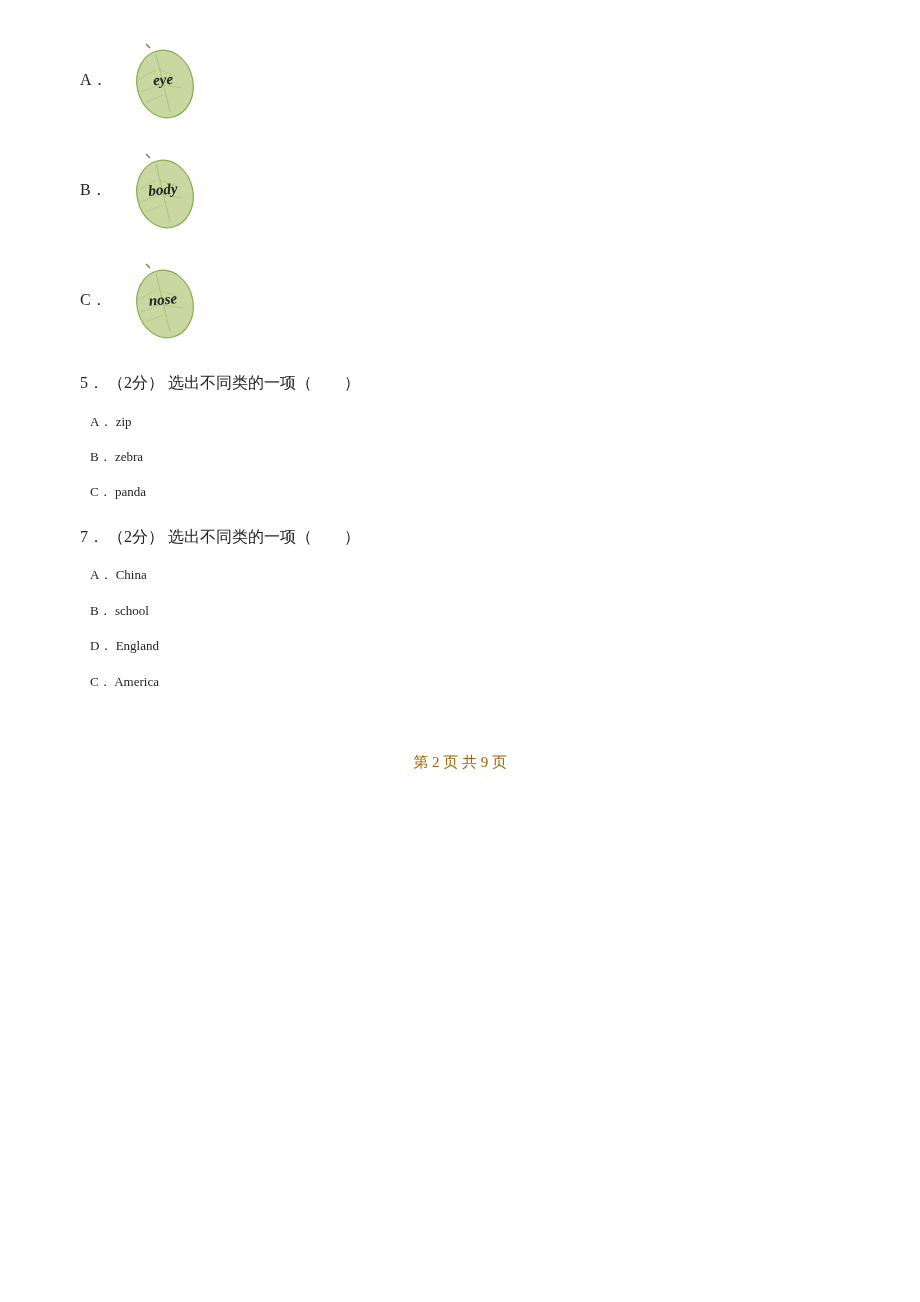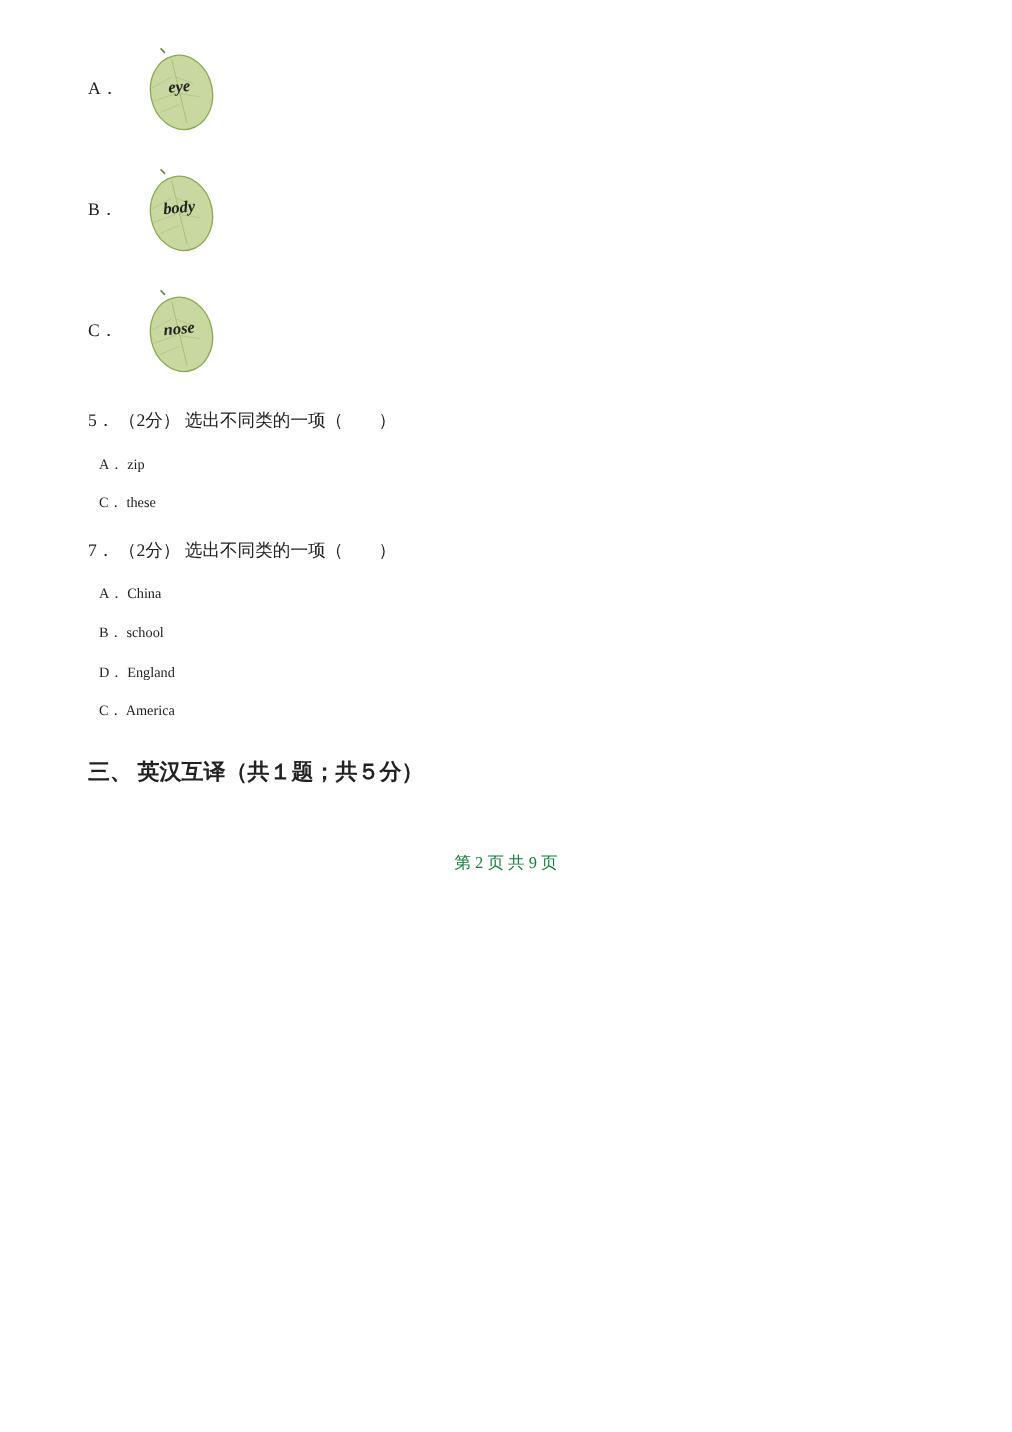--- a/index.html
+++ b/index.html
@@ -74,21 +74,21 @@
       font-size: 20px;
       font-weight: bold;
       margin-top: 30px;
       margin-bottom: 10px;
     }
 
     .page-footer {
       text-align: center;
       margin-top: 60px;
       font-size: 15px;
-      color: #15803d;
+      color: #a16207;
     }
   </style>
 </head>
 <body>
 
 <div class="page-content">
 
   <div id="leaf-options-container">
 
     <div class="leaf-option">
@@ -152,22 +152,26 @@
       <div class="question-title">
         <span>5．</span>
         <span>（2分）</span>
         <span>选出不同类的一项（　　）</span>
       </div>
       <div class="option-line">
         <span>A．</span>
         <span>zip</span>
       </div>
       <div class="option-line">
+        <span>B．</span>
+        <span>zebra</span>
+      </div>
+      <div class="option-line">
         <span>C．</span>
-        <span>these</span>
+        <span>panda</span>
       </div>
     </div>
 
 
     <div class="question-block">
       <div class="question-title">
         <span>7．</span>
         <span>（2分）</span>
         <span>选出不同类的一项（　　）</span>
       </div>
@@ -183,17 +187,16 @@
         <span>D．</span>
         <span>England</span>
       </div>
       <div class="option-line">
         <span>C．</span>
         <span>America</span>
       </div>
     </div>
   </div>
 
-  <div class="section-title">三、 英汉互译（共１题；共５分）</div>
 
   <div class="page-footer">第 2 页 共 9 页</div>
 
 </div>
 
 </body></html>

